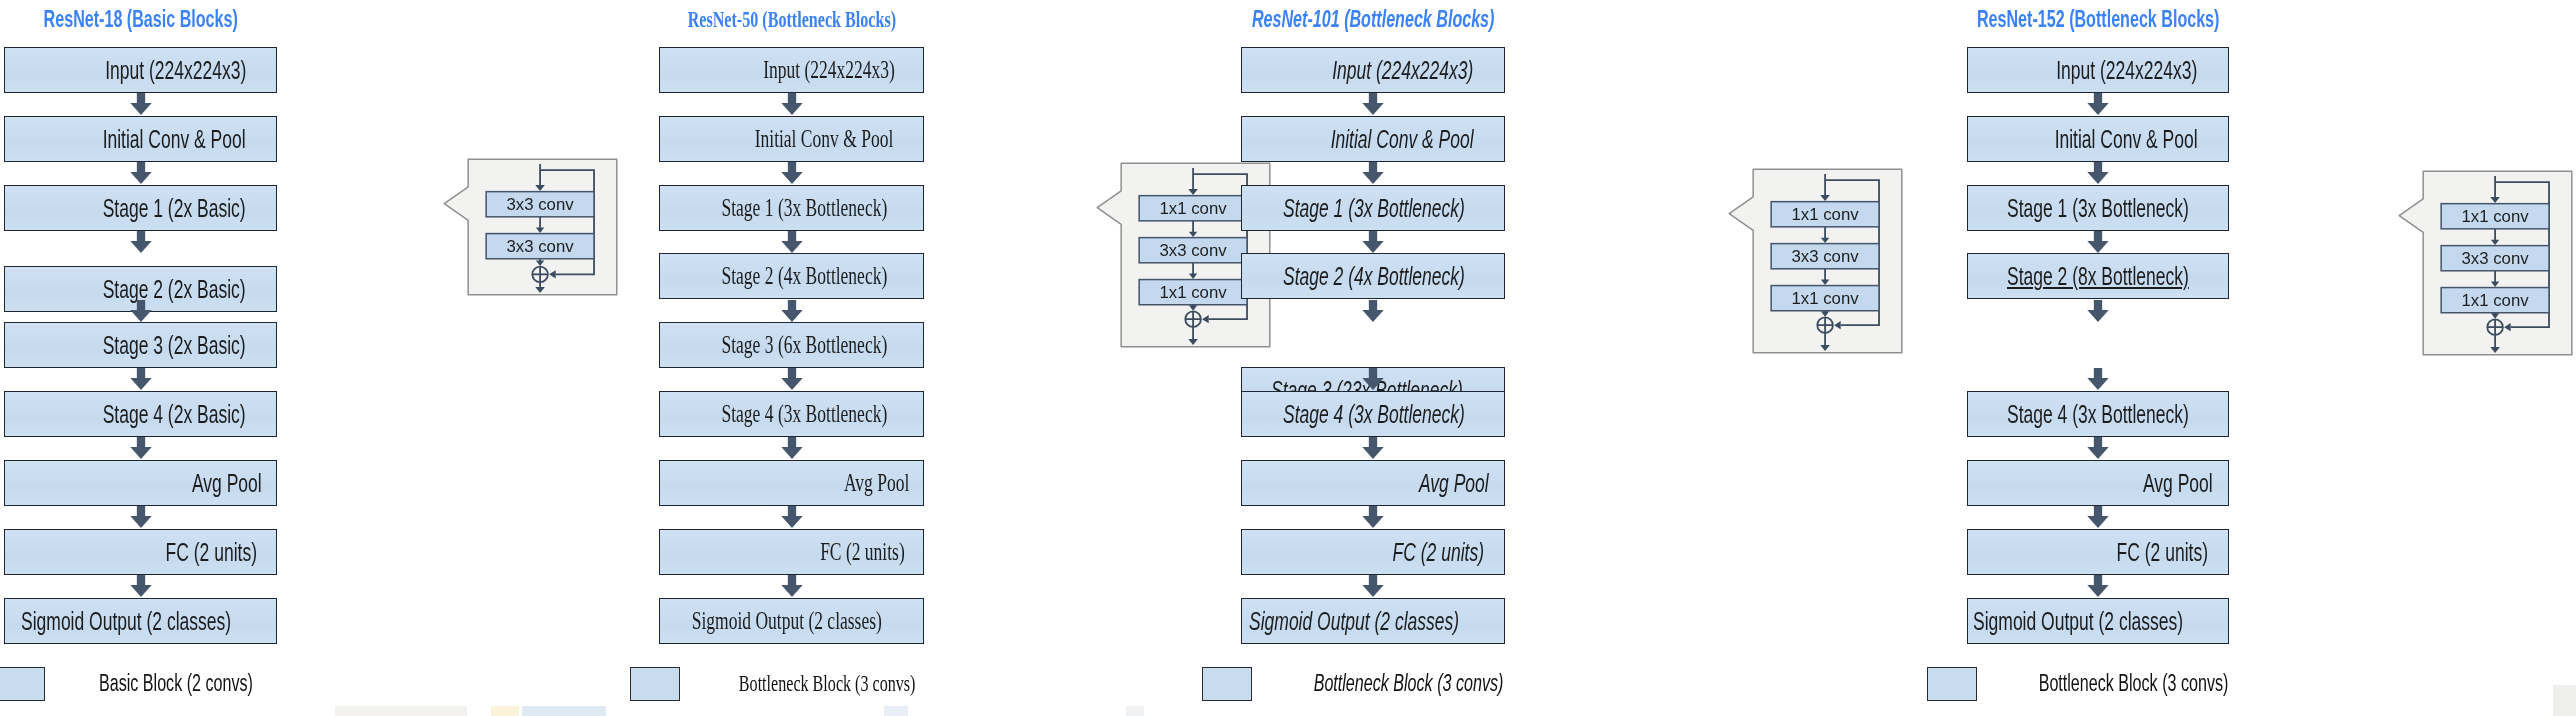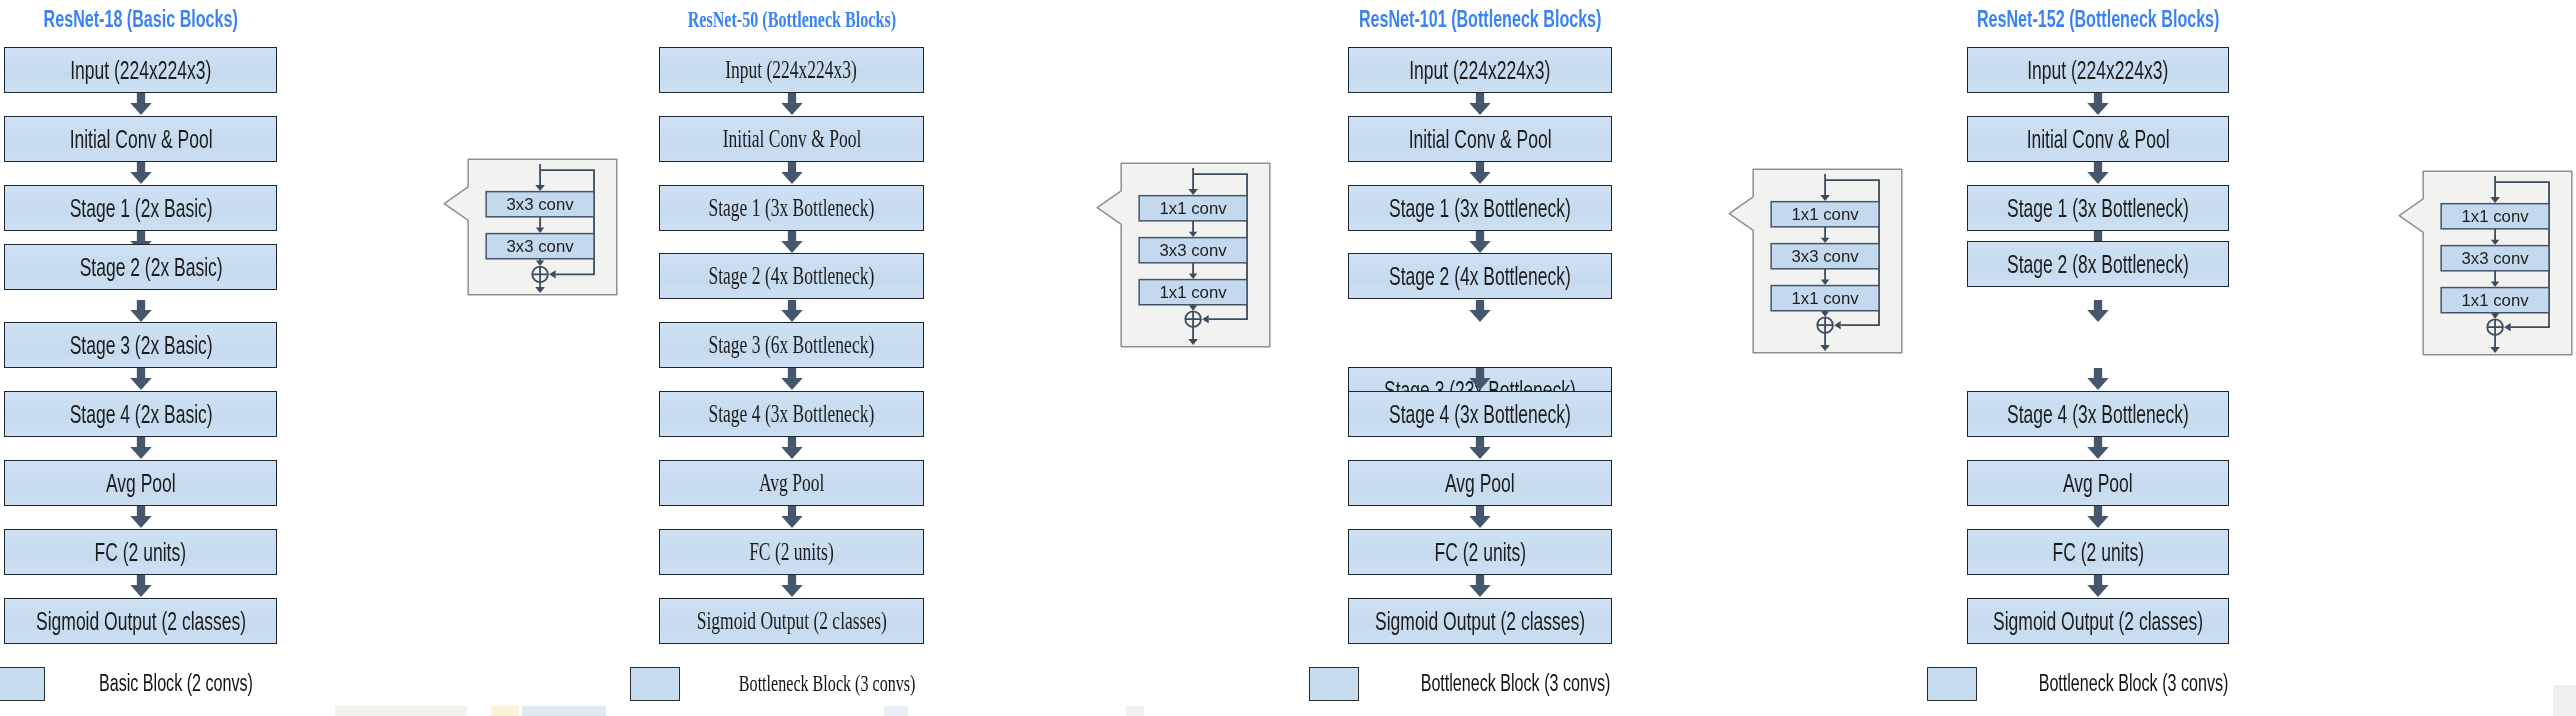--- a/index.html
+++ b/index.html
@@ -13,21 +13,21 @@
   .col{position:absolute;top:0;height:716px;}
   .title{
     position:absolute;top:1.2px;left:0;width:100%;height:32px;
     display:flex;align-items:flex-end;justify-content:center;
     font-size:23px;font-weight:bold;color:#3b82f6;white-space:nowrap;
   }
   .fbox{
     position:absolute;left:0;width:100%;height:46px;box-sizing:border-box;
     background:linear-gradient(180deg,#cfe1f3 0%,#c6daef 60%,#cde0f2 100%);
     border:1.8px solid var(--box-border);
-    display:flex;align-items:center;justify-content:center;
+    display:flex;align-items:center;justify-content:flex-end;
     font-size:25px;color:#1c1c1c;white-space:nowrap;
   }
   .cond{display:inline-block;transform:scaleX(0.7);transform-origin:50% 50%;white-space:nowrap;}
   .arrow{position:absolute;}
   .legend{
     position:absolute;top:665px;left:0;width:100%;height:37px;
     display:flex;align-items:center;justify-content:center;gap:21px;
   }
   .swatch{
     width:50px;height:34px;box-sizing:border-box;flex:0 0 auto;
@@ -60,21 +60,21 @@
         <rect x="13" y="0" width="14" height="18" fill="#46566c"></rect>
         <polygon points="2,17 38,17 20,37" fill="#46566c"></polygon>
       </svg>
       <div class="fbox" style="top: 185px;">
         <span class="cond">Stage 1 (2x Basic)</span>
       </div>
       <svg class="arrow" width="24" height="22" style="left: 125px; top: 231px;" viewBox="0 0 40 37">
         <rect x="13" y="0" width="14" height="18" fill="#46566c"></rect>
         <polygon points="2,17 38,17 20,37" fill="#46566c"></polygon>
       </svg>
-      <div class="fbox" style="top: 244px; padding-left: 20px;">
+      <div class="fbox" style="top: 266px; padding-left: 20px;">
         <span class="cond">Stage 2 (2x Basic)</span>
       </div>
       <svg class="arrow" width="24" height="22" style="left: 125px; top: 300px;" viewBox="0 0 40 37">
         <rect x="13" y="0" width="14" height="18" fill="#46566c"></rect>
         <polygon points="2,17 38,17 20,37" fill="#46566c"></polygon>
       </svg>
       <div class="fbox" style="top: 322px;">
         <span class="cond">Stage 3 (2x Basic)</span>
       </div>
       <svg class="arrow" width="24" height="22" style="left: 125px; top: 368px;" viewBox="0 0 40 37">
@@ -219,21 +219,21 @@
       <line x1="120" y1="238" x2="120" y2="240" stroke="#3c4c60" stroke-width="3"></line>
       <polygon points="113,239 127,239 120,248" fill="#3c4c60"></polygon>
       <g>
         <circle cx="120" cy="262" r="13" fill="none" stroke="#3c4c60" stroke-width="3"></circle>
         <line x1="120" y1="249" x2="120" y2="275" stroke="#3c4c60" stroke-width="3"></line>
         <line x1="107" y1="262" x2="133" y2="262" stroke="#3c4c60" stroke-width="3"></line>
       </g>
       <line x1="120" y1="275" x2="120" y2="296" stroke="#3c4c60" stroke-width="3"></line>
       <polygon points="112,295 128,295 120,305" fill="#3c4c60"></polygon>
     </svg>
-    <div class="col" style="left: 1348px; width: 264px;">
+    <div class="col" style="left: 1241px; width: 264px; font-style: italic;">
       <div class="title">
         <span class="cond">ResNet-101 (Bottleneck Blocks)</span>
       </div>
       <div class="fbox" style="top: 47px;">
         <span class="cond">Input (224x224x3)</span>
       </div>
       <svg class="arrow" width="24" height="22" style="left: 120px; top: 93px;" viewBox="0 0 40 37">
         <rect x="13" y="0" width="14" height="18" fill="#46566c"></rect>
         <polygon points="2,17 38,17 20,37" fill="#46566c"></polygon>
       </svg>
@@ -338,21 +338,21 @@
         <rect x="13" y="0" width="14" height="18" fill="#46566c"></rect>
         <polygon points="2,17 38,17 20,37" fill="#46566c"></polygon>
       </svg>
       <div class="fbox" style="top: 185px;">
         <span class="cond">Stage 1 (3x Bottleneck)</span>
       </div>
       <svg class="arrow" width="24" height="22" style="left: 119px; top: 231px;" viewBox="0 0 40 37">
         <rect x="13" y="0" width="14" height="18" fill="#46566c"></rect>
         <polygon points="2,17 38,17 20,37" fill="#46566c"></polygon>
       </svg>
-      <div class="fbox" style="top: 241px;">
+      <div class="fbox" style="top: 253px; text-decoration: underline;">
         <span class="cond">Stage 2 (8x Bottleneck)</span>
       </div>
       <svg class="arrow" width="24" height="22" style="left: 119px; top: 300px;" viewBox="0 0 40 37">
         <rect x="13" y="0" width="14" height="18" fill="#46566c"></rect>
         <polygon points="2,17 38,17 20,37" fill="#46566c"></polygon>
       </svg>
       <svg class="arrow" width="24" height="22" style="left: 119px; top: 368px;" viewBox="0 0 40 37">
         <rect x="13" y="0" width="14" height="18" fill="#46566c"></rect>
         <polygon points="2,17 38,17 20,37" fill="#46566c"></polygon>
       </svg>

